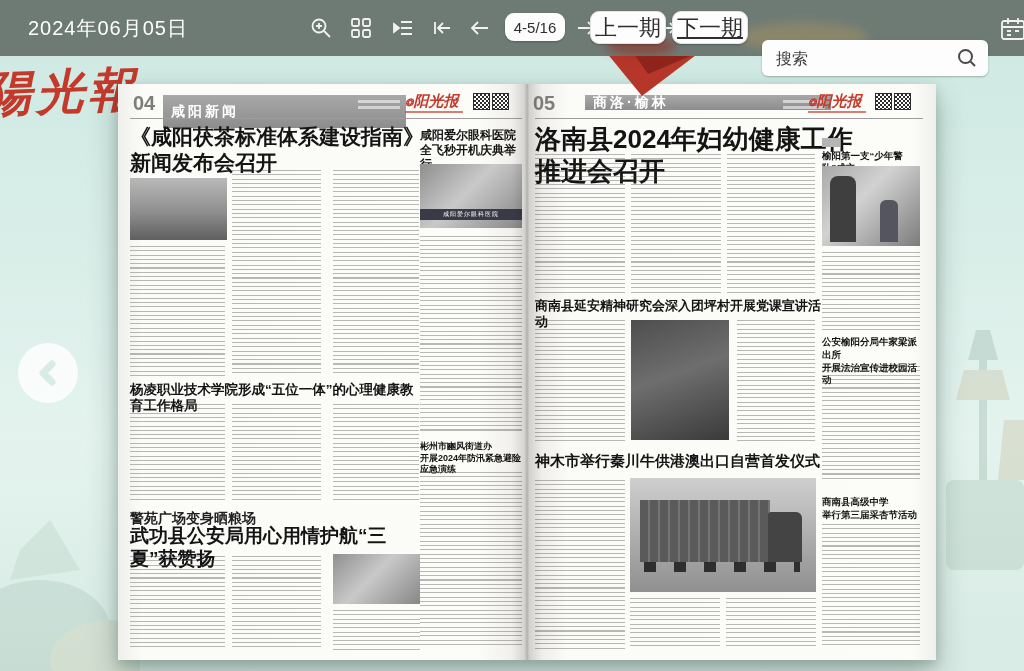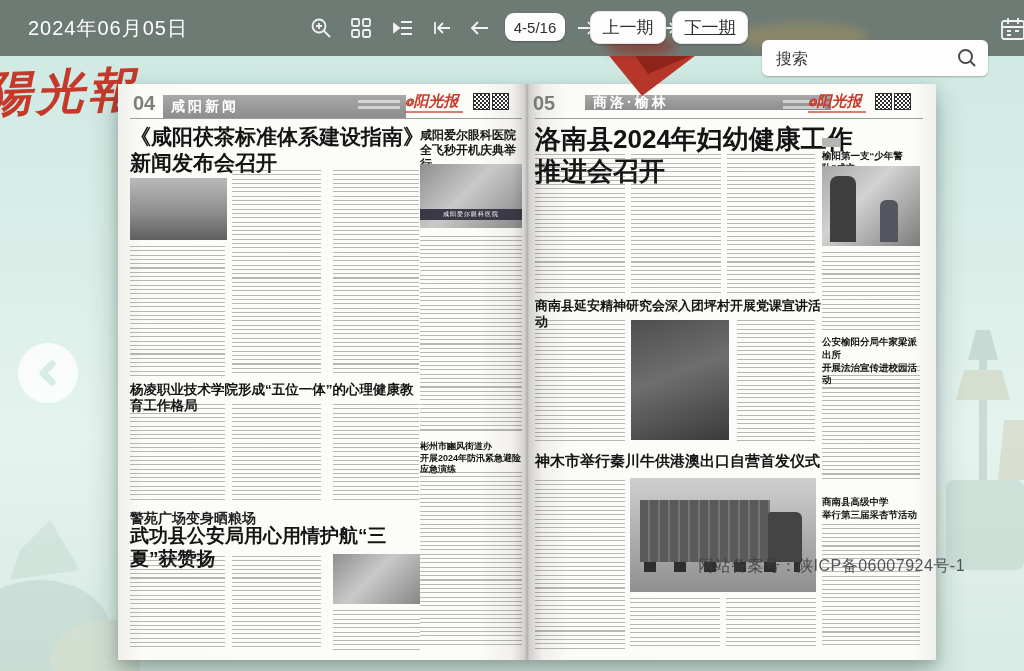--- a/index.html
+++ b/index.html
@@ -9,21 +9,21 @@
   .abs{position:absolute;}
 
   
   #toolbar{position:absolute;left:0;top:0;width:1024px;height:56px;background:#6e7b75;z-index:30;}
   #toolbar .blob{position:absolute;filter:blur(5px);z-index:1;}
   #toolbar .ctrl{z-index:2;}
   .tb-date{position:absolute;left:28px;top:15px;color:#fff;font-size:20px;letter-spacing:1px;}
   .tb-icon{position:absolute;top:17px;width:22px;height:22px;cursor:pointer;}
   .tb-box{position:absolute;background:#fdfdfd;border-radius:9px;display:flex;align-items:center;justify-content:center;
           color:#2e2e2e;box-shadow:0 1px 2px rgba(0,0,0,.25);}
-  .tb-btn{font-size:17px;cursor:pointer;border:1px solid #e4e4e4;}
+  .tb-btn{font-size:22px;cursor:pointer;border:1px solid #e4e4e4;}
   #search-wrap{position:absolute;left:762px;top:10px;width:226px;height:36px;background:#fdfdfd;border-radius:6px;
                box-shadow:0 1px 2px rgba(0,0,0,.25);margin-top:30px;}
   #search-input{position:absolute;left:12px;top:0;width:170px;height:36px;border:none;outline:none;background:transparent;
                 font-size:16px;color:#333;font-family:inherit;}
   #search-input::placeholder{color:#3c3c3c;opacity:1;}
 
   
   .calli{position:absolute;left:-16px;top:60px;font-family:"DejaVu Serif","Liberation Serif",serif;
          font-style:italic;font-weight:bold;font-size:48px;color:#c5392b;letter-spacing:4px;
          transform:rotate(-2deg);z-index:2;}
@@ -140,21 +140,21 @@
   <svg id="ribbon" viewBox="0 0 106 46">
     <polygon points="8,0 102,0 44,44" fill="#b6362a"></polygon>
     <polygon points="36,2 102,0 50,22" fill="#8e241b"></polygon>
   </svg>
 
   <div id="spread">
     <div class="pageL"></div>
     <div class="pageR"></div>
 
     <div class="abs pgnum" style="left:15px;top:8px;">04</div>
-    <div class="abs secbar" style="left:45px;top:11px;width:235px;height:23px;">
+    <div class="abs secbar" style="left:45px;top:11px;width:235px;height:33px;">
       <span>咸阳新闻</span>
       <div class="edbars" style="position:absolute;right:6px;top:2px;width:42px;">
         <span></span>
           <span></span>
       </div>
     </div>
     <div class="abs mast" style="left:287px;top:8px;">
       <span style="font-size:10px;">❂</span><span>阳光报</span>
     </div>
     <div class="abs mastline" style="left:287px;top:27px;width:58px;"></div>
@@ -254,15 +254,14 @@
 
     <div id="spine"></div>
   </div>
 
   <div id="nav-left">
     <svg width="26" height="26" viewBox="0 0 26 26" fill="none" stroke="#d8ece6" stroke-width="7" stroke-linecap="round" stroke-linejoin="round">
       <path d="M17 4 L8 13 L17 22"></path>
     </svg>
   </div>
 
-  <div id="icp">网站备案号：陕ICP备06007924号-1</div>
 
 </div>
 
 </body></html>

